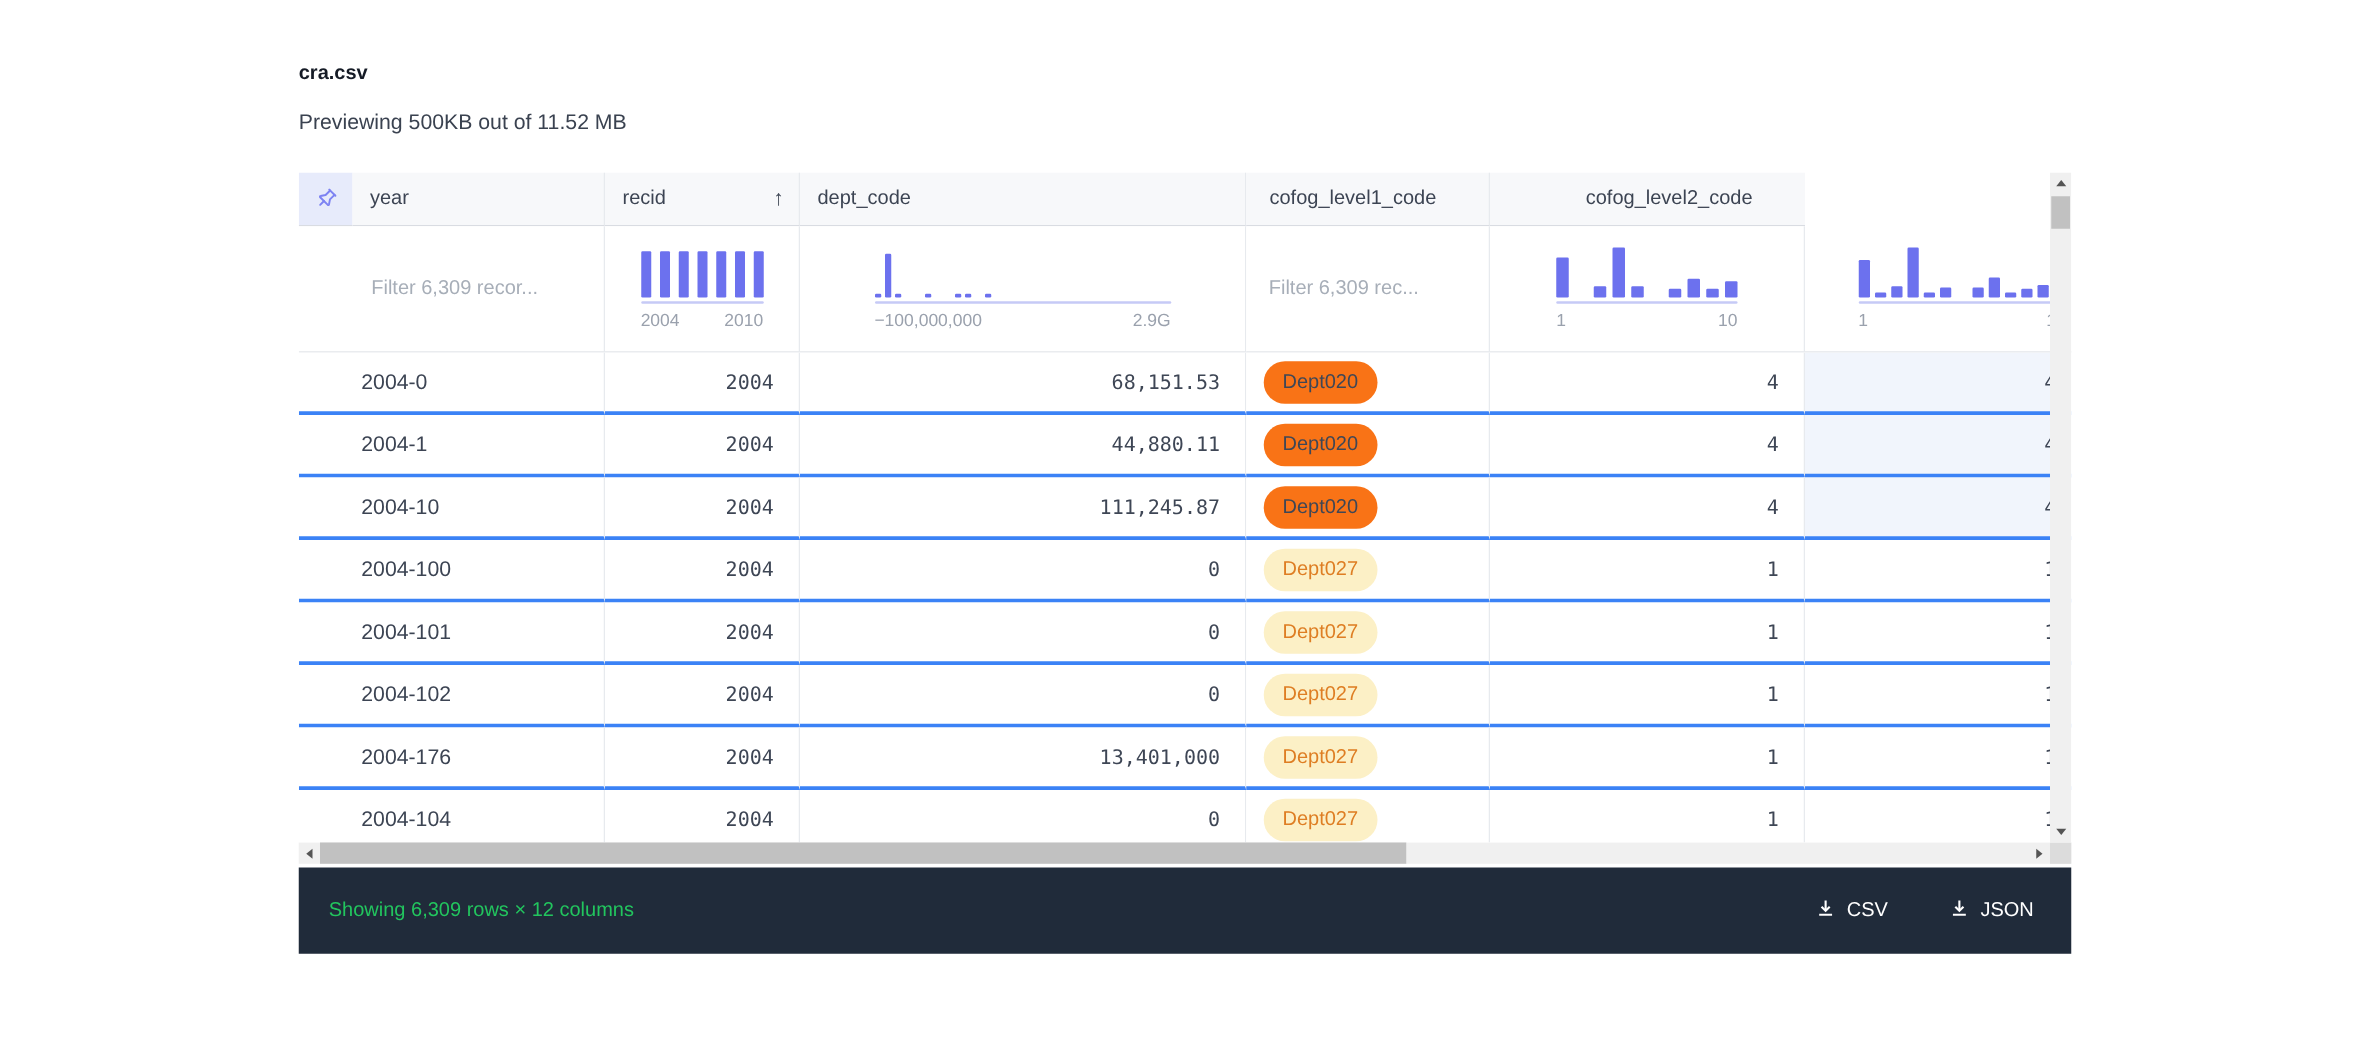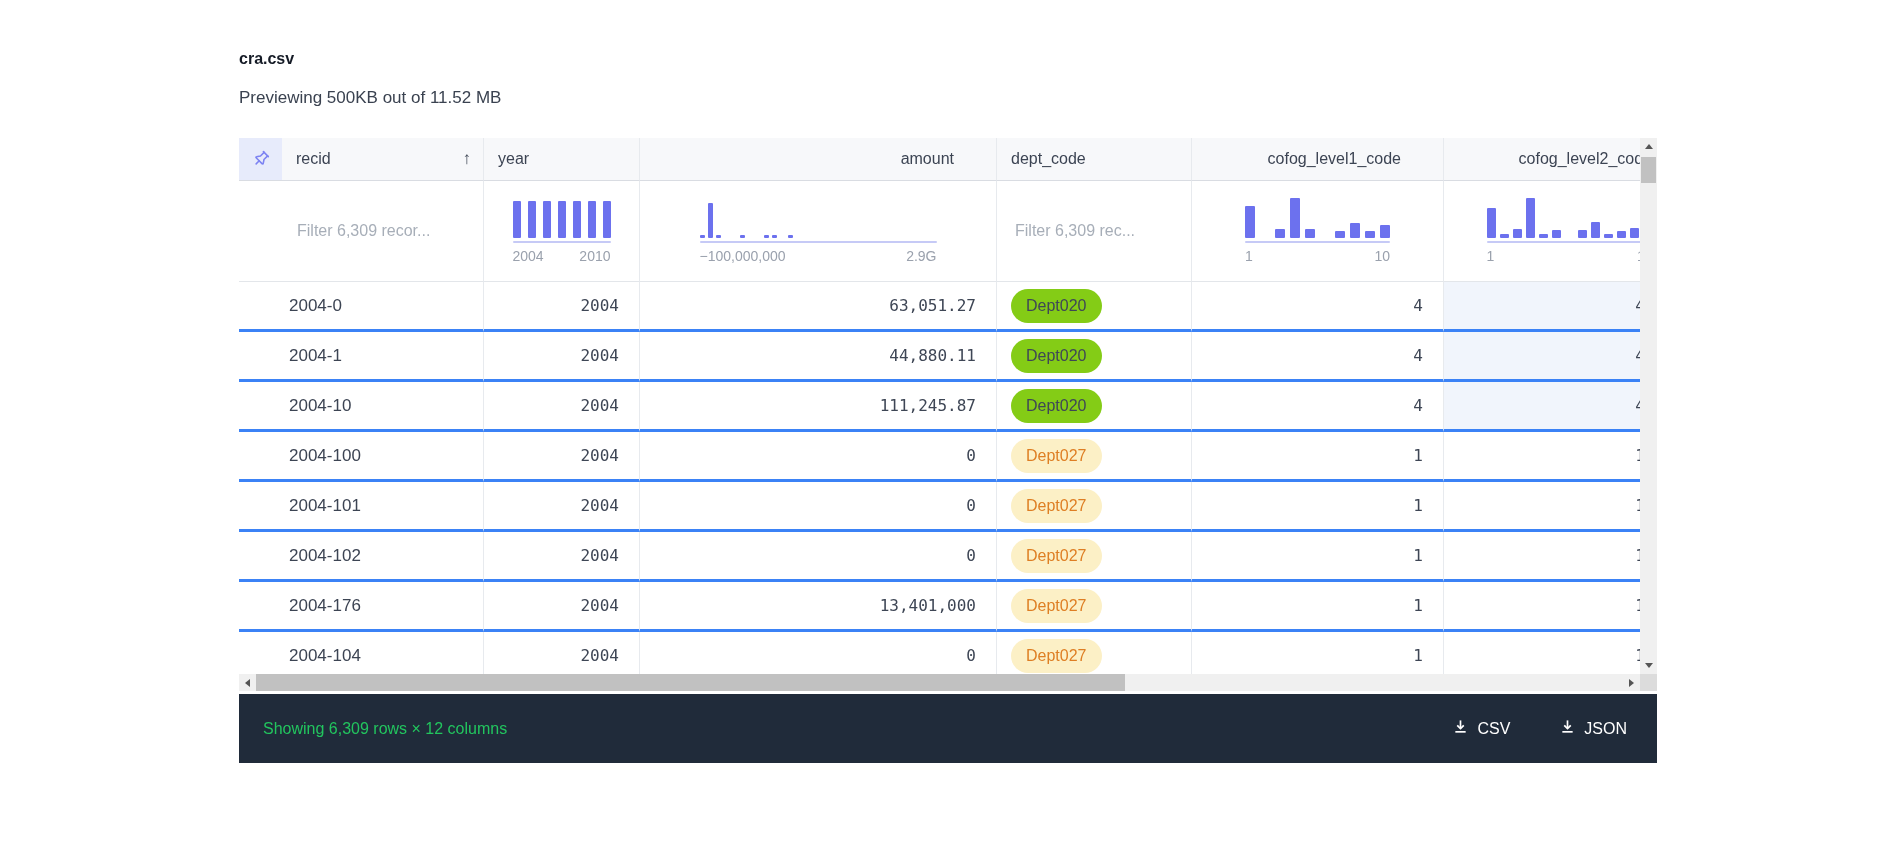--- a/index.html
+++ b/index.html
@@ -41,21 +41,21 @@
   .rows{height:392px;overflow:hidden;}
   .trow{height:50px;}
   .trow .cell{border-bottom:3px solid #3b82f6;background:#ffffff;}
   .c-recid{grid-column:1 / 3;padding-left:50px;font-size:17px;color:#3c4453;}
   .c-num{justify-content:flex-end;padding-right:20px;
          font-family:"DejaVu Sans Mono","Liberation Mono",monospace;font-size:16px;color:#3e4655;}
   .c-l2{padding-right:49px;}
   .c-l2.hl{background:#f1f5fc !important;}
   .c-dept{padding-left:14px;}
   .badge{display:inline-flex;align-items:center;height:34px;padding:0 15px;border-radius:17px;font-size:16px;white-space:nowrap;}
-  .badge.gray{background:#84cc16;color:#3f4756;}
+  .badge.gray{background:#f97316;color:#3f4756;}
   .badge.yellow{background:#fcf0c6;color:#de7e23;}
   
   .vscroll{position:absolute;top:0;left:1401px;width:17px;height:536px;background:#f0f0f0;}
   .vscroll .btn{position:absolute;left:0;width:17px;height:17px;display:flex;align-items:center;justify-content:center;}
   .vbtn-up{top:0;}
   .vbtn-down{bottom:0;}
   .vthumb{position:absolute;left:1px;top:19px;width:15px;height:26px;background:#c1c1c1;}
   .tri-up{width:0;height:0;border-left:4px solid transparent;border-right:4px solid transparent;border-bottom:5px solid #555;}
   .tri-down{width:0;height:0;border-left:4px solid transparent;border-right:4px solid transparent;border-top:5px solid #555;}
   .tri-left{width:0;height:0;border-top:4px solid transparent;border-bottom:4px solid transparent;border-right:5px solid #555;}
@@ -87,28 +87,25 @@
           <div class="cell pin-cell">
             <span style="display:flex">
               <svg class="pin-svg" width="22" height="22" viewBox="0 0 24 24" fill="none" stroke="#7d83f2" stroke-width="1.7" stroke-linecap="round" stroke-linejoin="round">
                 <path d="M8.2 4.5h7.6"></path>
                 <path d="M9.3 4.5v5.6l-2.5 3.7a.6.6 0 0 0 .5 1h9.4a.6.6 0 0 0 .5-1l-2.5-3.7V4.5"></path>
                 <path d="M12 14.8v4.7"></path>
               </svg>
             </span>
           </div>
           <div class="cell h-left">
+            <span class="h-label">year</span>
+          </div>
+          <div class="cell h-left">
             <span class="h-label">recid</span>
             <span class="sort-arrow">↑</span>
-          </div>
-          <div class="cell h-left">
-            <span class="h-label">year</span>
-          </div>
-          <div class="cell h-right">
-            <span class="h-label">amount</span>
           </div>
           <div class="cell h-left">
             <span class="h-label">dept_code</span>
           </div>
           <div class="cell h-right">
             <span class="h-label">cofog_level1_code</span>
           </div>
           <div class="cell h-right">
             <span class="h-label">cofog_level2_code</span>
           </div>
@@ -222,21 +219,21 @@
                 <span>1</span>
                 <span>11</span>
               </div>
             </div>
           </div>
         </div>
       <div class="rows" id="rows">
           <div class="grid trow">
             <div class="cell c-recid">2004-0</div>
             <div class="cell c-num">2004</div>
-            <div class="cell c-num">63,051.27</div>
+            <div class="cell c-num">68,151.53</div>
             <div class="cell c-dept">
               <span class="badge gray">Dept020</span>
             </div>
             <div class="cell c-num">4</div>
             <div class="cell c-num c-l2 hl">4</div>
           </div>
           <div class="grid trow">
             <div class="cell c-recid">2004-1</div>
             <div class="cell c-num">2004</div>
             <div class="cell c-num">44,880.11</div>

